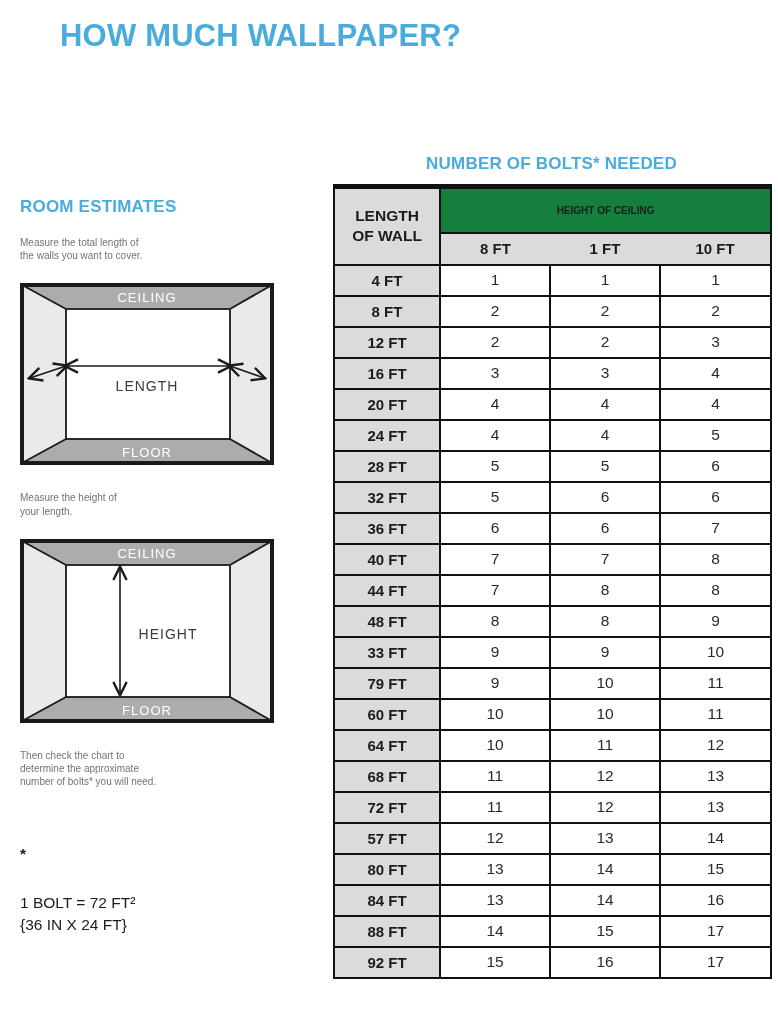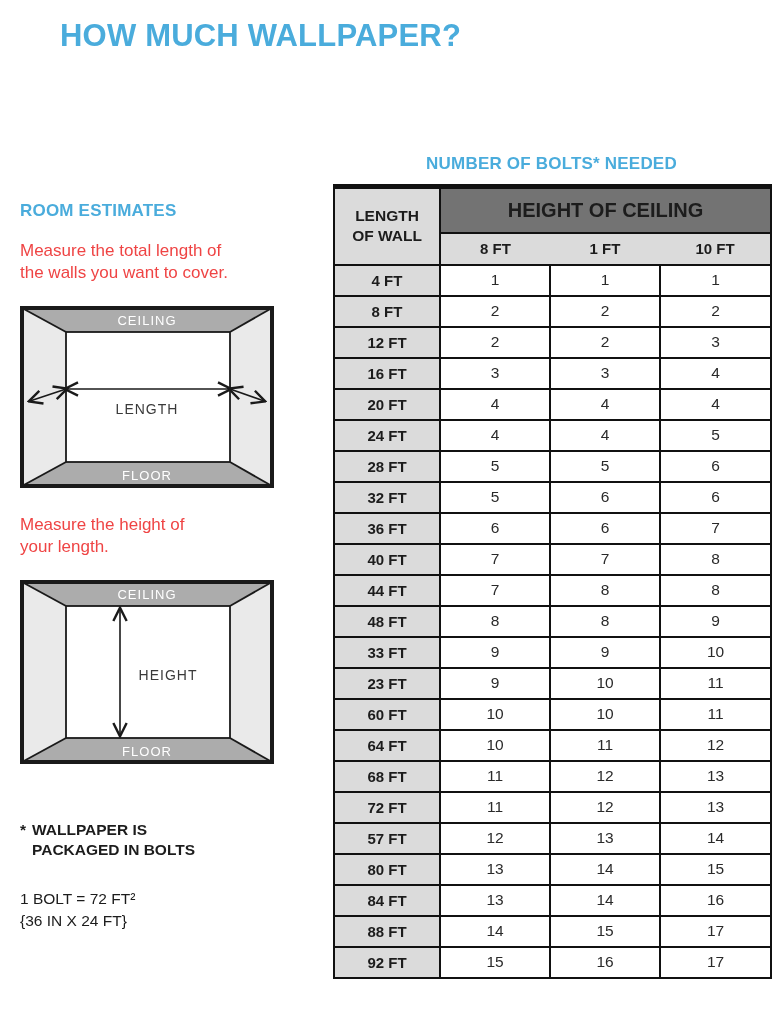--- a/index.html
+++ b/index.html
@@ -28,23 +28,23 @@
 
   .section-heading {
     color: #4aacdc;
     font-size: 17px;
     font-weight: bold;
     letter-spacing: 0.2px;
   }
   .col-right .section-heading { text-align: center; }
 
   .step-text {
-    font-size: 17px;
+    font-size: 10px;
     line-height: 1.32;
-    color: #ef4444;
+    color: #737373;
     white-space: pre-line;
     margin-top: 19px;
   }
   .diagram { display: block; margin-top: 21px; }
   .step-text.after-diagram { margin-top: 26px; }
 
   .footnote {
     display: flex;
     margin-top: 56px;
     font-weight: bold;
@@ -81,23 +81,23 @@
   th.corner {
     background: #dbdbdb;
     border-right: 5px solid #111;
     font-size: 15.5px;
     font-weight: bold;
     line-height: 1.3;
     white-space: pre-line;
     color: #1c1c1c;
   }
   th.group-header {
-    background: #737373;
+    background: #15803d;
     height: 46px;
-    font-size: 20px;
+    font-size: 10px;
     font-weight: bold;
     color: #1c1c1c;
   }
   tr.sub-row th {
     background: #dbdbdb;
     border-left: none;
     border-right: none;
     height: 32px;
     font-size: 15px;
     font-weight: bold;
@@ -182,25 +182,26 @@
         <line x1="252" y1="2" x2="210" y2="26" stroke="#1a1a1a" stroke-width="1.8"></line>
         <line x1="2" y1="182" x2="46" y2="158" stroke="#1a1a1a" stroke-width="1.8"></line>
         <line x1="252" y1="182" x2="210" y2="158" stroke="#1a1a1a" stroke-width="1.8"></line>
         <rect x="2" y="2" width="250" height="180" fill="none" stroke="#1a1a1a" stroke-width="4"></rect>
         <line x1="100" y1="29" x2="100" y2="155" stroke="#1a1a1a" stroke-width="1.6" marker-start="url(#ah2)" marker-end="url(#ah2)"></line>
         <text x="127" y="19" text-anchor="middle" font-size="13" letter-spacing="1" fill="#ffffff">CEILING</text>
         <text x="148" y="100" text-anchor="middle" font-size="14" letter-spacing="1" fill="#3a3a3a">HEIGHT</text>
         <text x="127" y="176" text-anchor="middle" font-size="13" letter-spacing="1" fill="#ffffff">FLOOR</text>
       </svg>
 
+      <p class="step-text after-diagram">Then check the chart to
+determine the approximate
+number of bolts* you will need.</p>
 
       <div class="footnote">
         <span class="marker">*</span>
-        <span class="footnote-body">WALLPAPER IS
-PACKAGED IN BOLTS</span>
       </div>
 
       <p class="bolt-info">1 BOLT = 72 FT²
 {36 IN X 24 FT}</p>
     </div>
 
     <div class="col-right">
       <h2 class="section-heading">NUMBER OF BOLTS* NEEDED</h2>
 
       <table class="bolts">
@@ -295,21 +296,21 @@
               <td>8</td>
               <td>9</td>
             </tr>
             <tr>
               <th scope="row">33 FT</th>
               <td>9</td>
               <td>9</td>
               <td>10</td>
             </tr>
             <tr>
-              <th scope="row">23 FT</th>
+              <th scope="row">79 FT</th>
               <td>9</td>
               <td>10</td>
               <td>11</td>
             </tr>
             <tr>
               <th scope="row">60 FT</th>
               <td>10</td>
               <td>10</td>
               <td>11</td>
             </tr>

